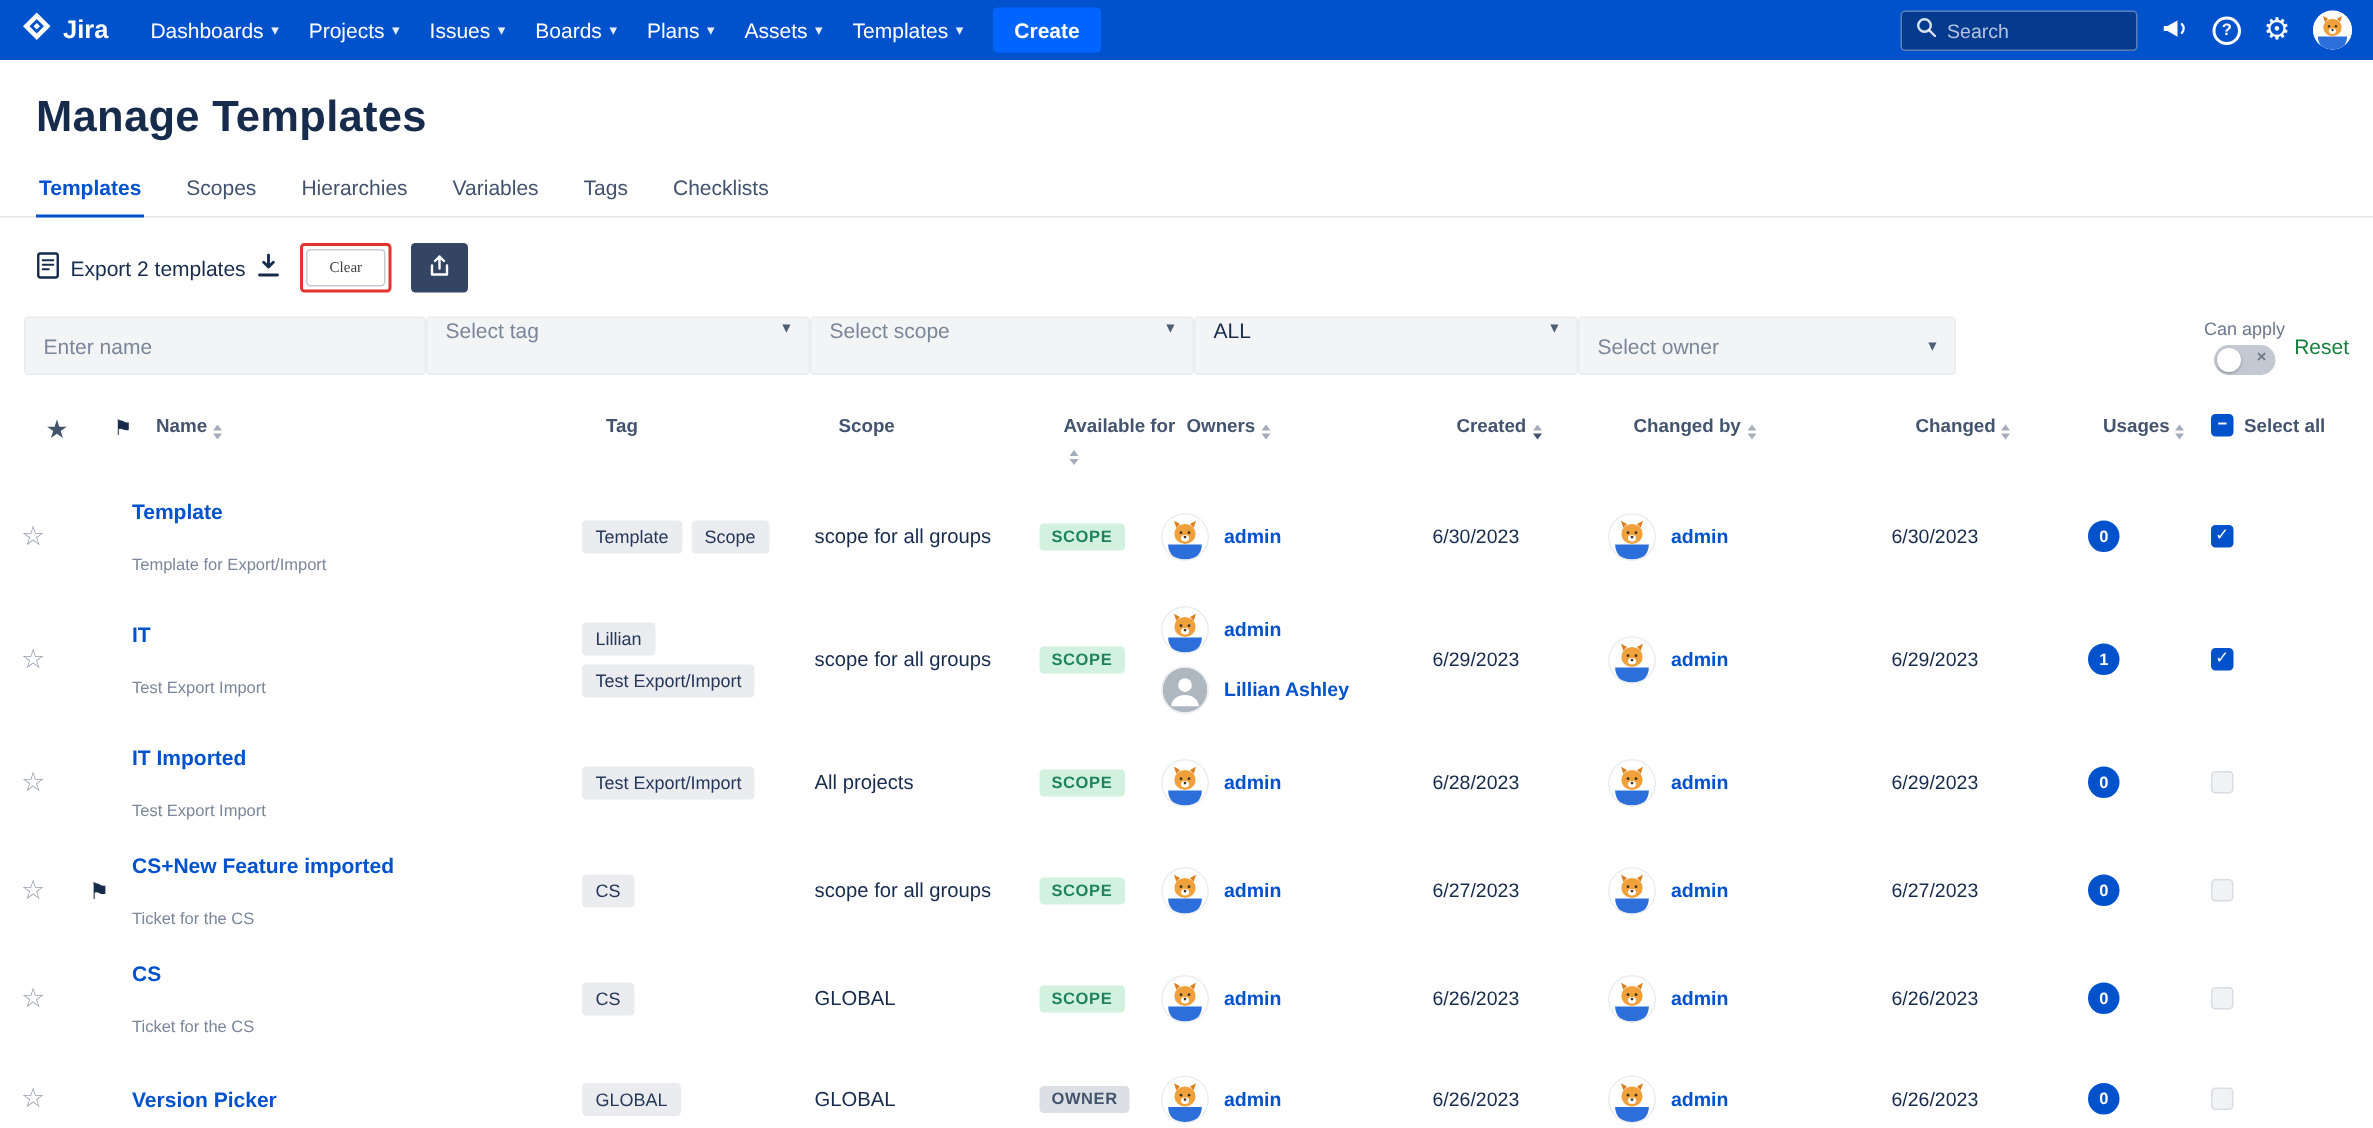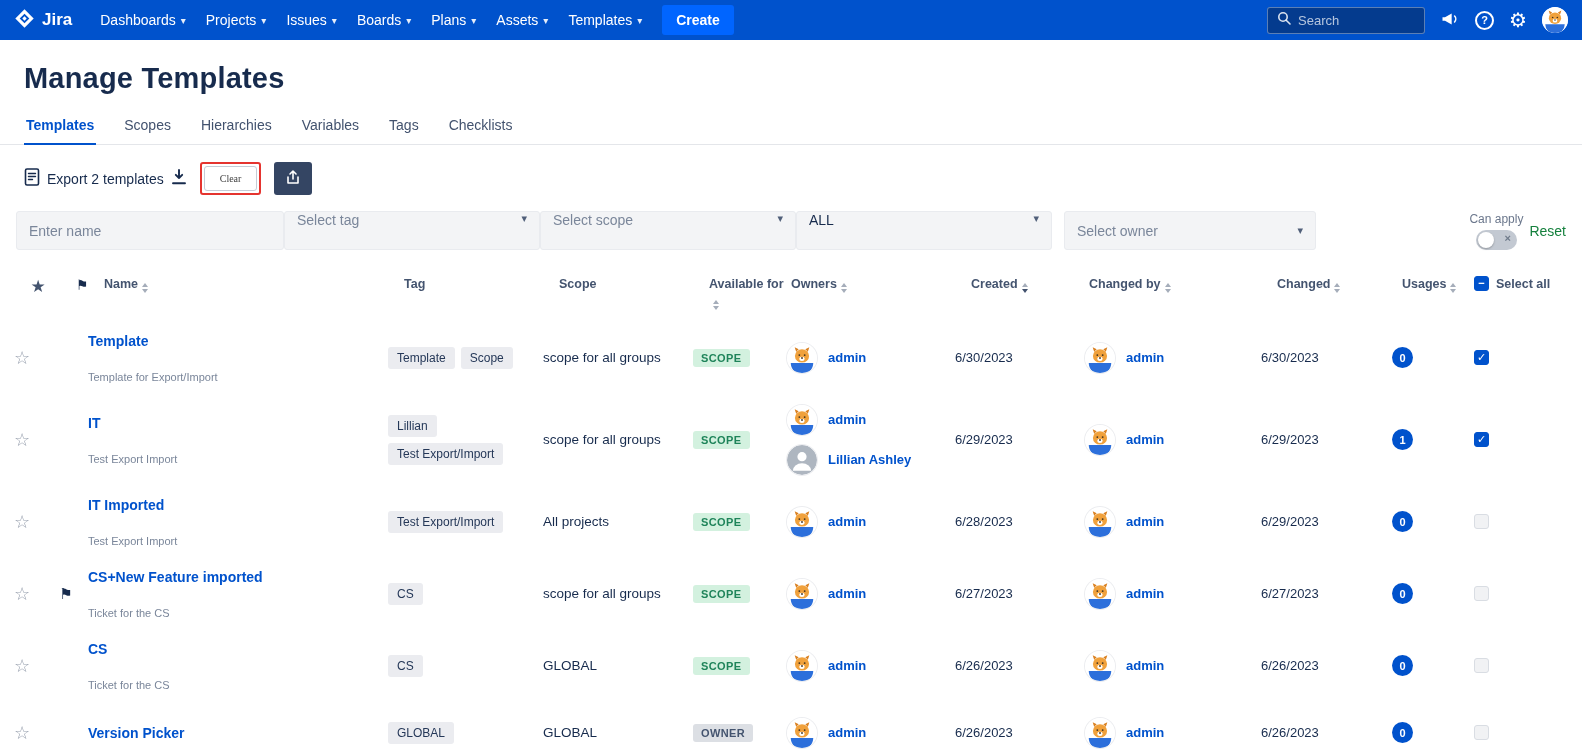--- a/index.html
+++ b/index.html
@@ -94,21 +94,21 @@
   .name-link { color:var(--link,#0052CC); font-size:14px; font-weight:600; text-decoration:none; }
   .subtitle { font-size:11px; color:#7A869A; margin-top:22px; }
   .c-tag { display:flex; flex-wrap:wrap; gap:6px; padding-right:12px; }
   .chip { background:#EBECF0; border-radius:3px; padding:4px 9px; font-size:12px; color:#253858; white-space:nowrap; }
   .c-scope { font-size:13.5px; padding-right:10px; }
   .loz { display:inline-block; padding:3px 8px; border-radius:3px; font-size:11px; font-weight:700;
     letter-spacing:.4px; }
   .loz-green { background:var(--badge-scope-bg,#D3F1DF); color:var(--badge-scope-text,#1F845A); }
   .loz-gray  { background:var(--badge-owner-bg,#DCDFE4); color:var(--badge-owner-text,#44546F); }
   .c-owners { display:flex; flex-direction:column; gap:10px; }
-  .owner { display:flex; align-items:center; gap:11px;margin-left:12px; }
+  .owner { display:flex; align-items:center; gap:11px; }
   .avatar { width:30px; height:30px; border-radius:50%; overflow:hidden; flex:none;
     box-shadow:0 0 0 1px rgba(9,30,66,.08); }
   .owner-link { color:var(--link,#0052CC); font-size:13px; font-weight:600; text-decoration:none; white-space:nowrap; }
   .usage { min-width:21px; height:21px; border-radius:11px; background:var(--usages-badge,#0052CC);
     color:#fff; font-size:11px; font-weight:700; display:inline-flex; align-items:center;
     justify-content:center; padding:0 4px; }
   .c-usages { padding-left:6px; }
   .c-check { display:flex; justify-content:flex-start; padding-left:16px; }
   .checkbox { width:15px; height:15px; border-radius:3px; background:#F1F2F4; border:1px solid #D9DDE3;
     display:inline-flex; align-items:center; justify-content:center; font-size:11px; color:#fff;

